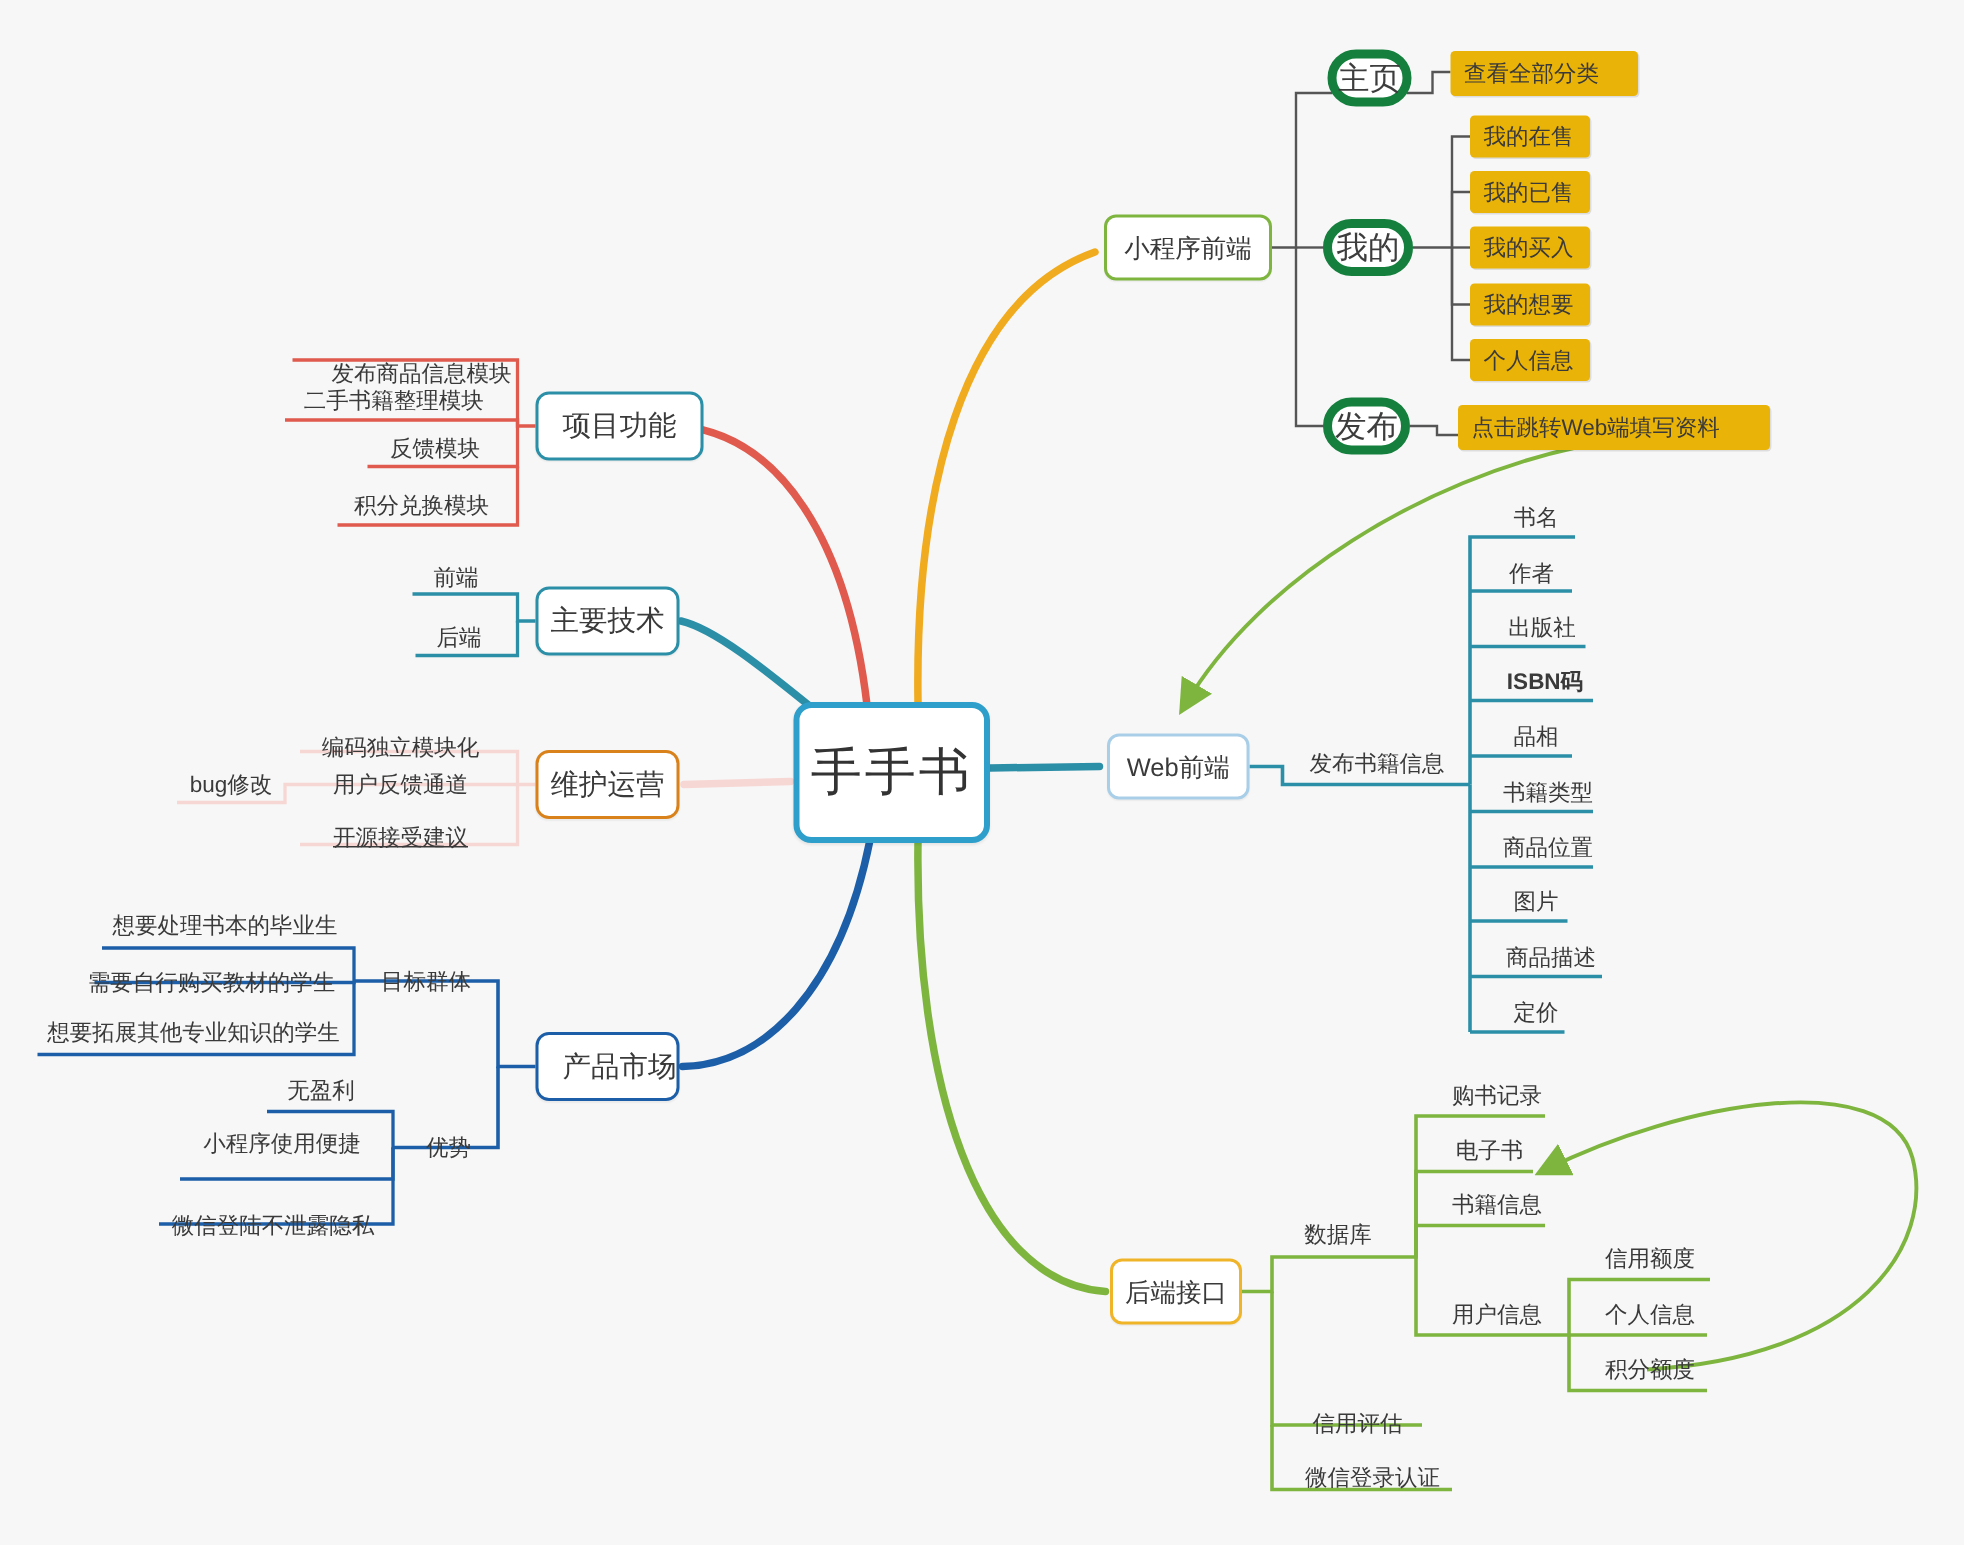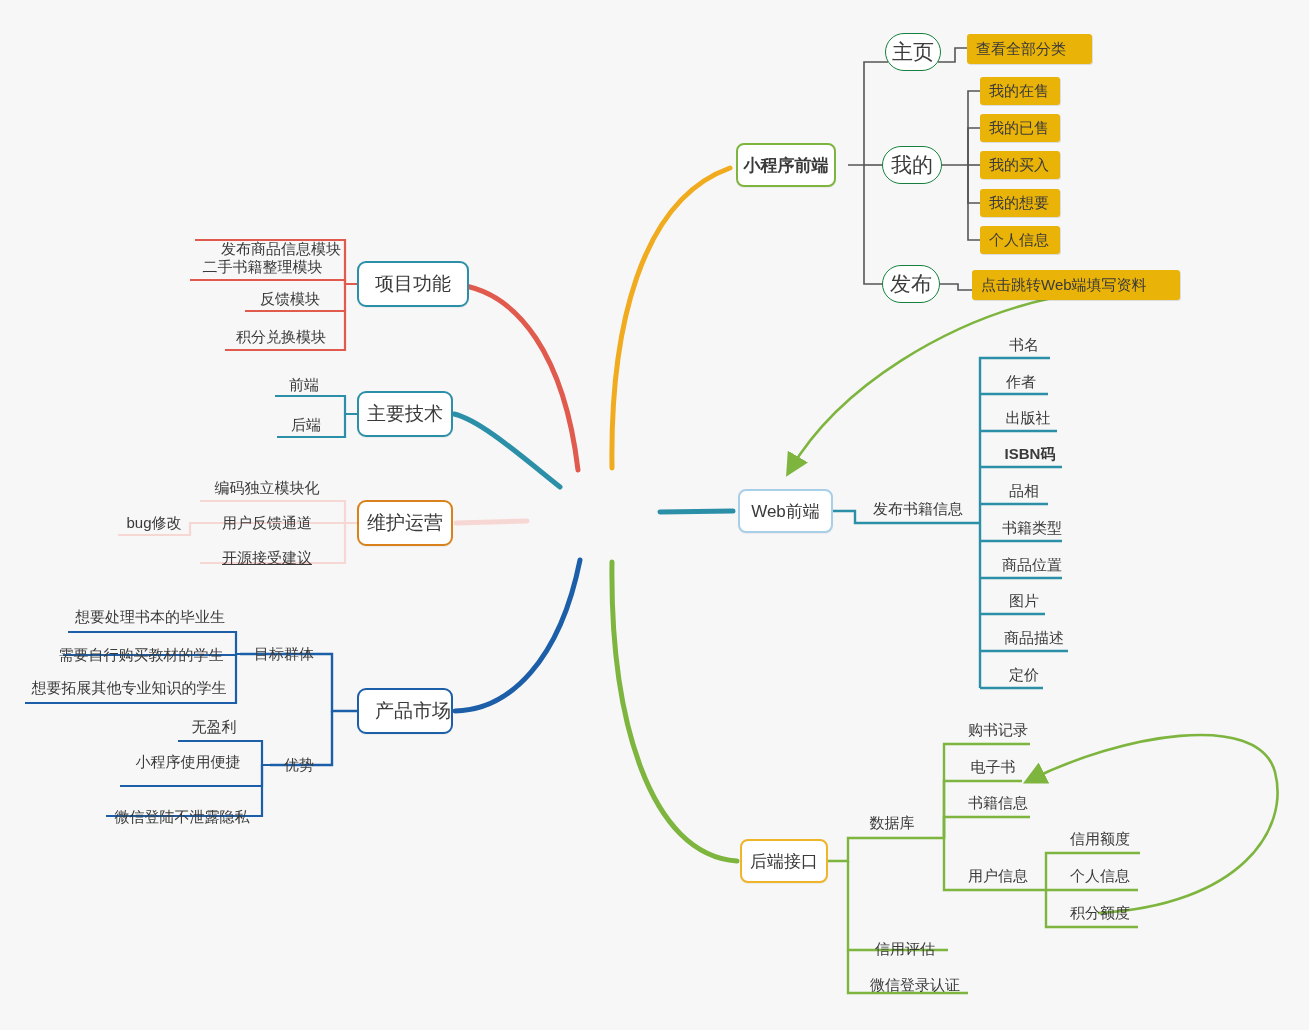--- a/index.html
+++ b/index.html
@@ -51,21 +51,21 @@
   .mainbox.teal   { border-color: #2c8fa8; }
   .mainbox.orange { border-color: #d9821c; }
   .mainbox.navy   { border-color: #1c5fa8; }
   .mainbox.green  { border-color: #7eb53f; }
   .mainbox.ltblue { border-color: #a9cfe8; }
   .mainbox.amber  { border-color: #f0b429; }
   .mainbox.sm { font-size: 17px; border-width: 2px; border-radius: 8px; }
   
   .pill {
     background: #ffffff;
-    border: 1px solid #15803d;
+    border: 6px solid #15803d;
     border-radius: 22px;
     font-size: 21px;
     color: #3d3d3d;
     padding: 0 6px;
   }
   
   .chip {
     background: #eab308;
     border-radius: 3px;
     font-size: 15px;
@@ -175,20 +175,23 @@
     <path d="M 944,838 L 944,817 L 1030,817" fill="none" stroke="#7eb53f" stroke-width="2.4"></path>
     <path d="M 944,838 L 944,890 L 1040,890" fill="none" stroke="#7eb53f" stroke-width="2.4"></path>
 
     <path d="M 1040,890 L 1046,890 L 1046,853 L 1140,853" fill="none" stroke="#7eb53f" stroke-width="2.4"></path>
     <path d="M 1046,890 L 1138,890" fill="none" stroke="#7eb53f" stroke-width="2.4"></path>
     <path d="M 1046,890 L 1046,927 L 1138,927" fill="none" stroke="#7eb53f" stroke-width="2.4"></path>
 
     <path d="M 1098,913 C 1240,905 1290,830 1275,772 C 1258,710 1120,735 1030,780" fill="none" stroke="#7eb53f" stroke-width="2.6" marker-end="url(#arrowGreen2)"></path>
   </svg>
 
+  <div class="node root" style="left:529px; top:468px; width:131px; height:94px;">
+    <span>手手书</span>
+  </div>
 
   <div class="node mainbox teal" style="left:357px; top:261px; width:112px; height:46px;">
     <span>项目功能</span>
   </div>
   <div class="node lbl" style="left:211px; top:216px; width:140px; height:22px;margin-top:22px;">
     <span>发布商品信息模块</span>
   </div>
   <div class="node lbl" style="left:190px; top:256px; width:145px; height:22px;">
     <span>二手书籍整理模块</span>
   </div>
@@ -205,21 +208,21 @@
   <div class="node lbl" style="left:275px; top:374px; width:58px; height:22px;">
     <span>前端</span>
   </div>
   <div class="node lbl" style="left:277px; top:414px; width:58px; height:22px;">
     <span>后端</span>
   </div>
 
   <div class="node mainbox orange" style="left:357px; top:500px; width:96px; height:46px;">
     <span>维护运营</span>
   </div>
-  <div class="node lbl" style="left:200px; top:477px; width:134px; height:22px;font-family:Liberation Serif, serif;">
+  <div class="node lbl" style="left:200px; top:487px; width:134px; height:22px;font-family:Liberation Serif, serif;">
     <span>编码独立模块化</span>
   </div>
   <div class="node lbl" style="left:200px; top:512px; width:134px; height:22px;">
     <span>用户反馈通道</span>
   </div>
   <div class="node lbl" style="left:200px; top:547px; width:134px; height:22px;text-decoration:underline;">
     <span>开源接受建议</span>
   </div>
   <div class="node lbl" style="left:118px; top:512px; width:72px; height:22px;">
     <span>bug修改</span>
@@ -246,21 +249,21 @@
   <div class="node lbl" style="left:178px; top:716px; width:72px; height:22px;">
     <span>无盈利</span>
   </div>
   <div class="node lbl" style="left:120px; top:751px; width:136px; height:22px;">
     <span>小程序使用便捷</span>
   </div>
   <div class="node lbl" style="left:106px; top:806px; width:152px; height:22px;">
     <span>微信登陆不泄露隐私</span>
   </div>
 
-  <div class="node mainbox green sm" style="left:736px; top:143px; width:100px; height:44px;font-weight:bold;">
+  <div class="node mainbox green sm" style="left:736px; top:143px; width:112px; height:44px;">
     <span>小程序前端</span>
   </div>
   <div class="node pill" style="left:885px; top:33px; width:56px; height:38px;">
     <span>主页</span>
   </div>
   <div class="node pill" style="left:882px; top:146px; width:60px; height:38px;">
     <span>我的</span>
   </div>
   <div class="node pill" style="left:882px; top:265px; width:58px; height:38px;">
     <span>发布</span>

